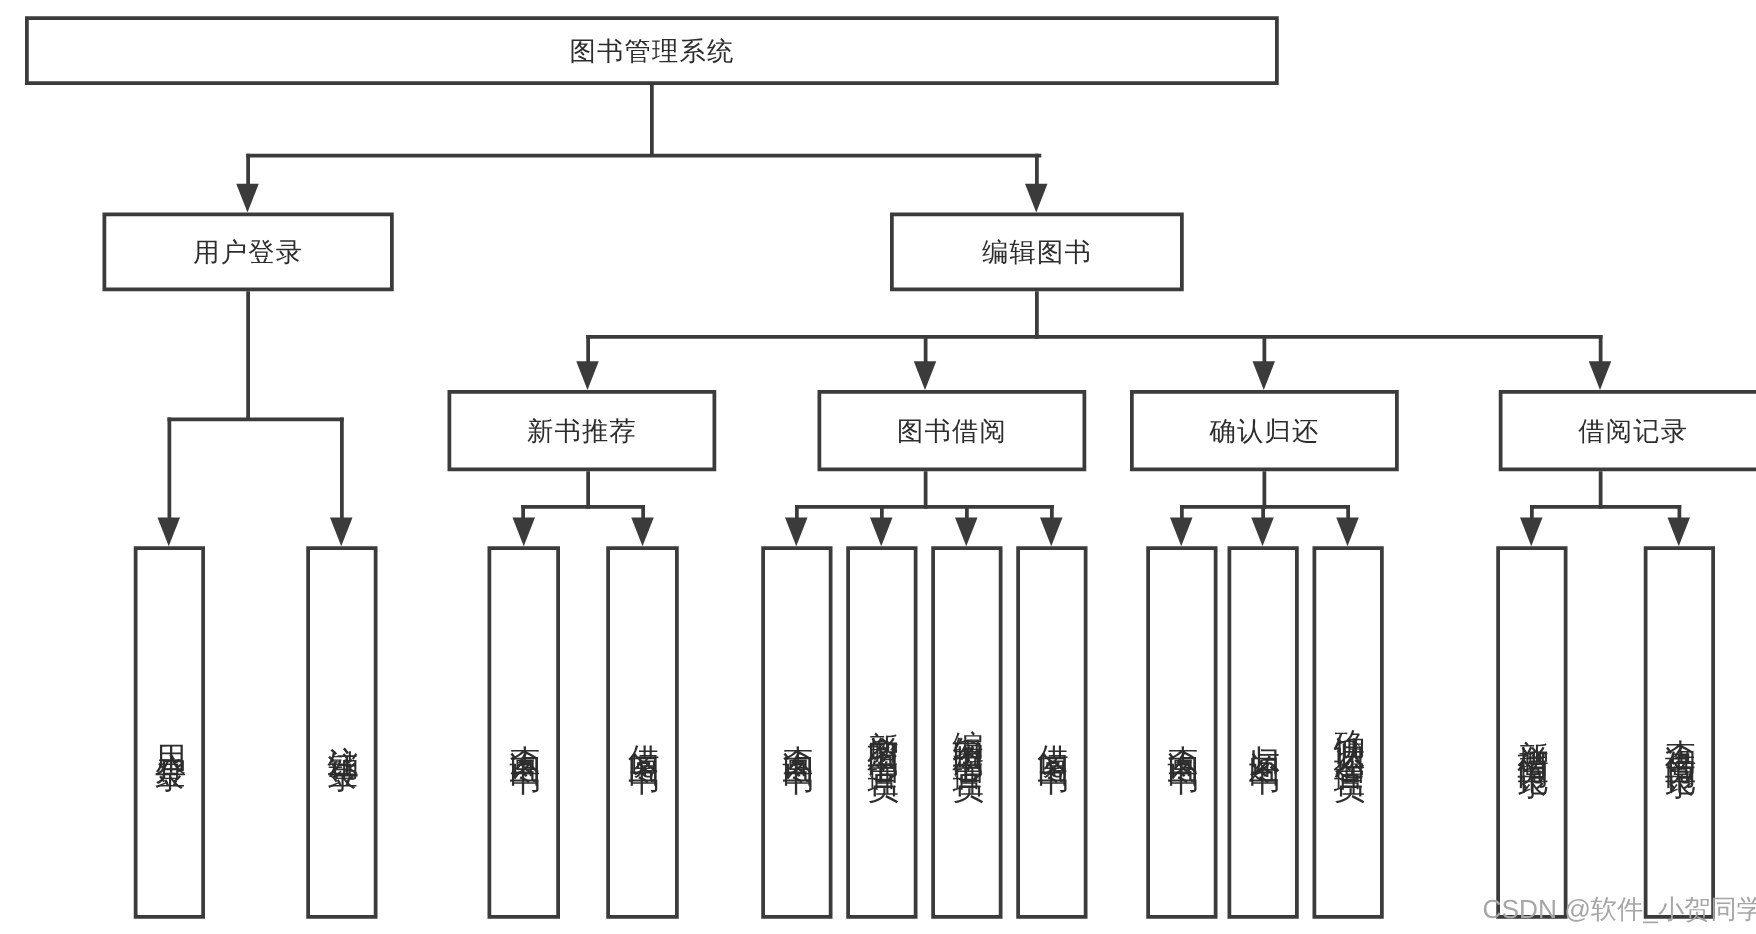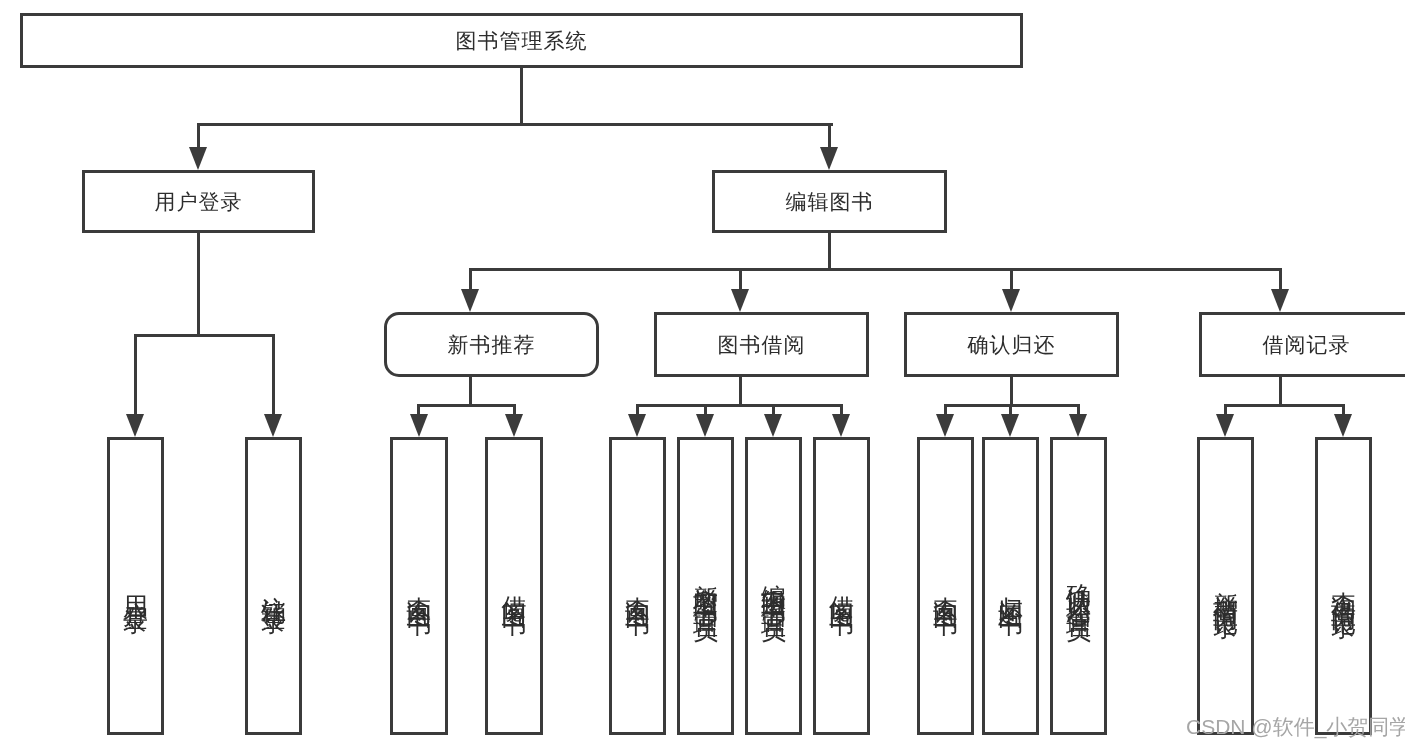--- a/index.html
+++ b/index.html
@@ -38,21 +38,21 @@
 </head>
 <body>
 
 <div class="canvas">
 
   <div class="box hbox" style="left:20px;top:13px;width:1003px;height:55px;">图书管理系统</div>
 
   <div class="box hbox" style="left:82px;top:170px;width:233px;height:63px;">用户登录</div>
   <div class="box hbox" style="left:712px;top:170px;width:235px;height:63px;">编辑图书</div>
 
-  <div class="box hbox" style="left:384px;top:312px;width:215px;height:65px;border-radius:15px;">新书推荐</div>
+  <div class="box hbox" style="left:358px;top:312px;width:215px;height:65px;">新书推荐</div>
   <div class="box hbox" style="left:633px;top:312px;width:215px;height:65px;margin-left:21px;">图书借阅</div>
   <div class="box hbox" style="left:904px;top:312px;width:215px;height:65px;">确认归还</div>
   <div class="box hbox" style="left:1199px;top:312px;width:215px;height:65px;">借阅记录</div>
 
   <div class="box vbox" style="left:107px;top:437px;width:57px;height:298px;">用户登录</div>
   <div class="box vbox" style="left:245px;top:437px;width:57px;height:298px;">注销登录</div>
 
   <div class="box vbox" style="left:390px;top:437px;width:58px;height:298px;">查询图书</div>
   <div class="box vbox" style="left:485px;top:437px;width:58px;height:298px;">借阅图书</div>
 

